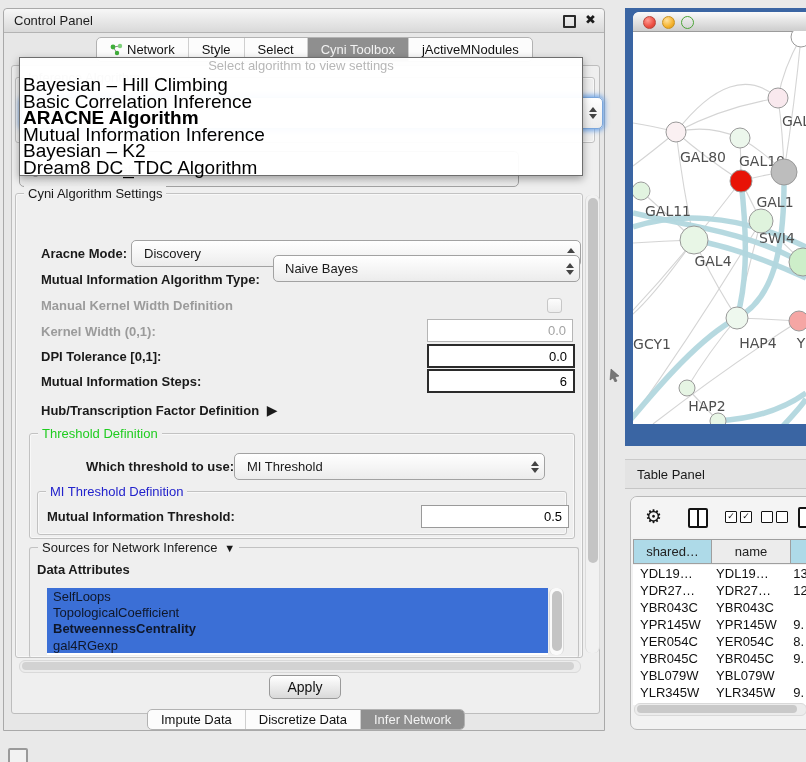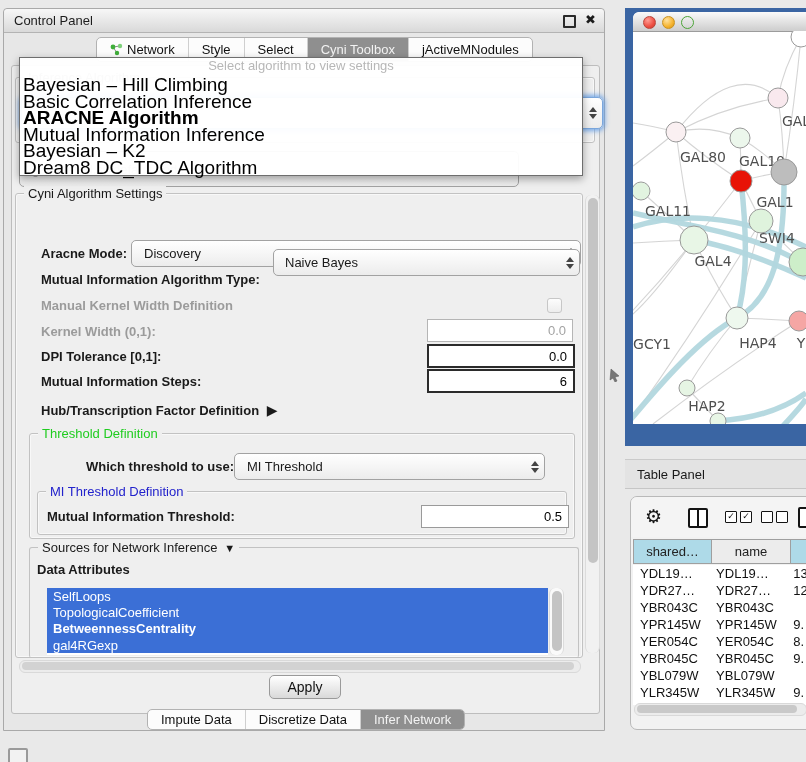--- a/index.html
+++ b/index.html
@@ -36,21 +36,21 @@
   .tfield.dis{border:1px solid #b5b5b5;color:#a3a3a3;}
   .tfield.hot{border:2px solid #2b2b2b;color:#000;}
   .tfield.thin{border:1px solid #9a9a9a;color:#000;}
   .chk{width:13px;height:13px;border:1px solid #c7c7c7;border-radius:3px;background:linear-gradient(#fdfdfd,#ededed);}
   
   .popup{left:18px;top:56px;width:562px;height:117px;background:rgba(255,255,255,0.96);border:1px solid #6e6e6e;box-shadow:0 3px 8px rgba(0,0,0,.35);z-index:5;}
   .popup .prompt{height:16px;text-align:center;color:#b7b7b7;font-size:13px;}
   .popup .item{height:16.5px;padding-left:3px;font-size:19px;color:#000;white-space:nowrap;}
   .popup .item.bold{font-weight:bold;}
   
-  .attr-item{height:16.3px;color:#ffffff;padding-left:6px;font-size:13px;display:flex;align-items:center;}
+  .attr-item{height:16.3px;color:#0f172a;padding-left:6px;font-size:13px;display:flex;align-items:center;}
   
   .sb-track-v{background:#f1f1f1;border-left:1px solid #dcdcdc;border-right:1px solid #dcdcdc;border-radius:6px;}
   .sb-thumb{background:#c4c4c4;border-radius:6px;}
   .sb-track-h{background:#ececec;border:1px solid #d9d9d9;border-radius:6px;}
   
   .btn{background:linear-gradient(#ffffff,#d9d9d9);border:1px solid #9a9a9a;border-radius:5px;display:flex;align-items:center;justify-content:center;font-size:14px;color:#111;}
   
   
   .net-frame{left:625px;top:8px;width:181px;height:438px;background:#3a65a3;}
   .net-window{left:633px;top:12px;width:173px;height:412px;background:#fff;border-radius:6px 0 0 0;overflow:hidden;}
@@ -139,21 +139,21 @@
 
     <div class="abs blab" style="left:37px;top:237px;">Aracne Mode:</div>
     <div class="abs combo" style="left:127px;top:231px;width:436px;height:25px;">
       <span>Discovery</span>
       <span class="spin">
           <i class="up"></i>
           <i class="dn"></i>
         </span>
     </div>
     <div class="abs blab" style="left:37px;top:263px;">Mutual Information Algorithm Type:</div>
-    <div class="abs combo" style="left:269px;top:240px;width:294px;height:25px;padding-left:11px;">
+    <div class="abs combo" style="left:269px;top:246px;width:294px;height:25px;padding-left:11px;">
       <span>Naive Bayes</span>
       <span class="spin">
           <i class="up"></i>
           <i class="dn"></i>
         </span>
     </div>
     <div class="abs glab" style="left:37px;top:289px;">Manual Kernel Width Definition</div>
     <div class="abs chk" style="left:543px;top:289px;"></div>
     <div class="abs glab" style="left:37px;top:315px;">Kernel Width (0,1):</div>
     <div class="abs tfield dis" style="left:423px;top:310px;width:138px;height:21px;">

